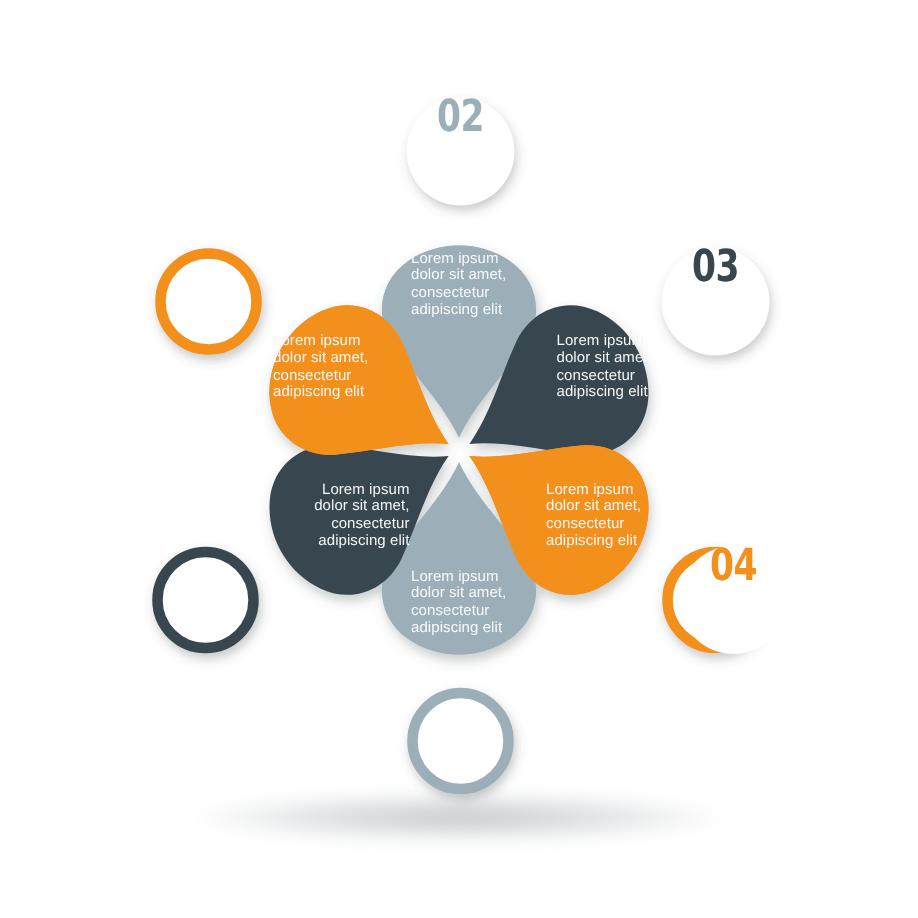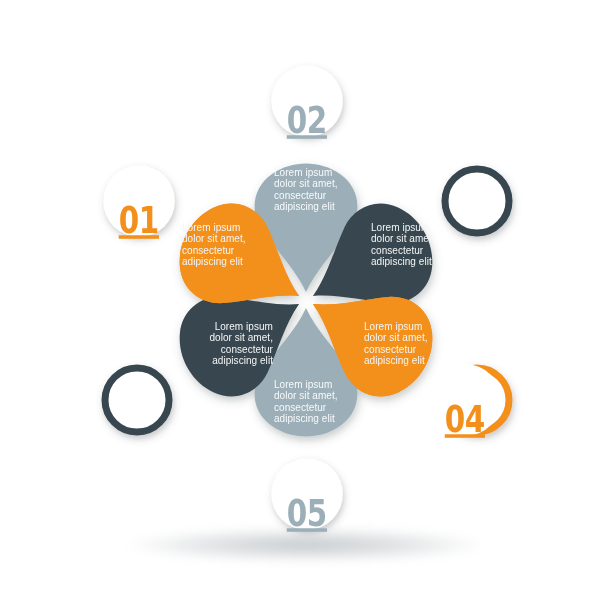--- a/index.html
+++ b/index.html
@@ -40,27 +40,26 @@
     color: #f7fafb;
   }
   .badge {
     position: absolute;
     width: 72px;
     height: 72px;
     border-radius: 50%;
     background: #ffffff;
     box-sizing: border-box;
     display: flex;
-    align-items: flex-end;
+    align-items: flex-start;
     justify-content: center;
-    font-size: 32px;
+    font-size: 25px;
     font-weight: bold;
     letter-spacing: -0.4px;
     font-family: "DejaVu Sans", sans-serif;
-    text-decoration: underline;
   }
   .badge-num {
     transform: scaleY(1.18) scaleX(0.92);
     display: block;
     line-height: 1;
     padding-bottom: 1px;
   }
   .ground-shadow {
     position: absolute;
     left: 128px;
@@ -176,32 +175,29 @@
     <g filter="url(#badgeShadow)">
       <circle cx="139" cy="201" r="32" fill="#ffffff" stroke="#F3901C" stroke-width="7"></circle>
       <circle cx="307" cy="101" r="32" fill="#ffffff" stroke="#9CAFB8" stroke-width="7"></circle>
       <circle cx="477" cy="201" r="32" fill="#ffffff" stroke="#38474F" stroke-width="7"></circle>
       <circle cx="477" cy="400" r="32" fill="#ffffff" stroke="#F3901C" stroke-width="7"></circle>
       <circle cx="307" cy="494" r="32" fill="#ffffff" stroke="#9CAFB8" stroke-width="7"></circle>
       <circle cx="137" cy="400" r="32" fill="#ffffff" stroke="#38474F" stroke-width="7"></circle>
     </g>
   </svg>
 
-  <div class="badge" style="left:103px; top:165px; color:#F3901C;">
-    <span class="badge-num">01</span>
-  </div>
   <div class="badge" style="left:271px; top:65px; color:#9CAFB8;">
     <span class="badge-num">02</span>
   </div>
-  <div class="badge" style="left:429px; top:364px; color:#F3901C;">
+  <div class="badge" style="left:441px; top:165px; color:#38474F;">
+    <span class="badge-num">03</span>
+  </div>
+  <div class="badge" style="left:453px; top:364px; color:#F3901C;">
     <span class="badge-num">04</span>
   </div>
-  <div class="badge" style="left:271px; top:458px; color:#9CAFB8;">
-    <span class="badge-num">05</span>
-  </div>
 
   <div class="petal-text" style="left:182px; top:222px; text-align:left;">Lorem ipsum
 dolor sit amet,
 consectetur
 adipiscing elit</div>
   <div class="petal-text light-on-gray" style="left:274px; top:167px; text-align:left;">Lorem ipsum
 dolor sit amet,
 consectetur
 adipiscing elit</div>
   <div class="petal-text" style="left:371px; top:222px; text-align:left;">Lorem ipsum

